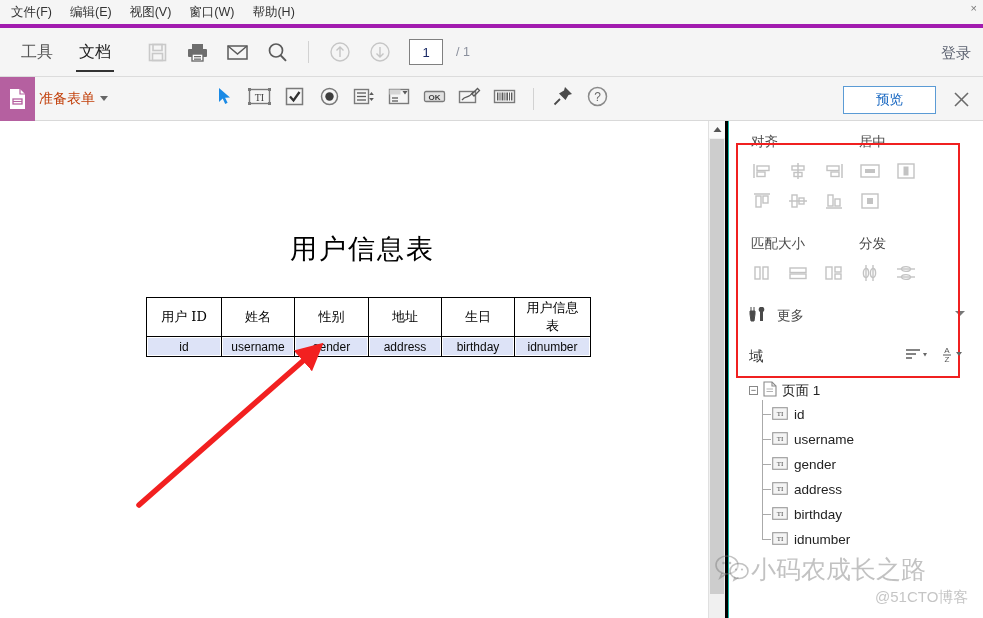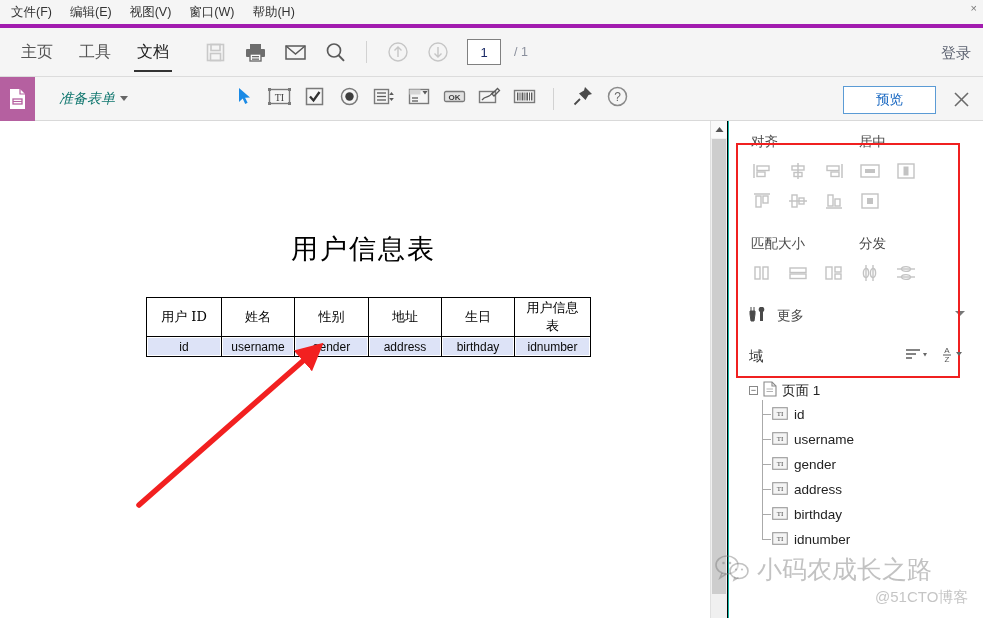--- a/index.html
+++ b/index.html
@@ -74,21 +74,21 @@
     display:flex; align-items:center;
     border-bottom:1px solid #d9d9d9;
     position:relative;
   }
   .formbar-icon {
     width:35px; height:44px; background:#b560a0;
     display:flex; align-items:center; justify-content:center;
     flex:0 0 35px;
   }
   .prepare-label {
-    font-size:14px; color:#0f766e; margin-left:24px; white-space:nowrap;font-style:italic;
+    font-size:14px; color:#c2410c; margin-left:4px; white-space:nowrap;
   }
   .caret-dn {
     display:inline-block; width:0;height:0; margin-left:5px;
     border-left:4px solid transparent; border-right:4px solid transparent;
     border-top:5px solid #666; vertical-align:middle;
   }
   .fieldtools { display:flex; align-items:center; margin-left:100px; gap:2px; }
   .ft-btn {
     width:33px;height:33px; display:flex;align-items:center;justify-content:center;
     cursor:default;
@@ -108,21 +108,21 @@
   
   .workarea {
     position:absolute; top:121px; left:0; right:0; bottom:0;
     display:flex;
   }
 
   
   .docpane {
     position:relative; width:728px; height:497px;
     background:#fff; overflow:hidden;
-    border-right:1px solid #000000;
+    border-right:3px solid #000000;
   }
   .page-shadow {
     position:absolute; left:0; top:0; width:722px; height:497px; background:#fff;
   }
   .doc-title {
     position:absolute; left:0; right:0; top:110px;
     text-align:center; font-size:27px; color:#000;
     font-family:"DejaVu Serif","Liberation Serif",serif;
     letter-spacing:2px;
   }
@@ -221,21 +221,21 @@
   }
   .tree-item:before {
     content:""; position:absolute; left:0; top:12px; width:9px; height:1px; background:#aaa;
   }
   .ti-icon { flex:0 0 auto; }
 
   
   .watermark {
     position:absolute; left:715px; top:553px;
     pointer-events:none; z-index:40;
-    display:flex; align-items:center; gap:6px;
+    display:flex; align-items:center; 
   }
   .wm-text {
     font-size:25px; color:rgba(120,120,120,.45);
     font-family:"DejaVu Sans",sans-serif;
     white-space:nowrap;
   }
   .wm-sub {
     position:absolute; left:875px; top:588px;
     font-size:15px; color:rgba(150,150,150,.55);
     white-space:nowrap; z-index:40;
@@ -247,21 +247,20 @@
 <div class="menubar">
   <div class="mi">文件(F)</div>
   <div class="mi">编辑(E)</div>
   <div class="mi">视图(V)</div>
   <div class="mi">窗口(W)</div>
   <div class="mi">帮助(H)</div>
   <div class="wincontrol">×</div>
 </div>
 
 <div class="tabbar">
-  <div class="tab">主页</div>
   <div class="tab">工具</div>
   <div class="tab active">文档</div>
 
   <div class="tb-icons">
     <div class="tb-btn">
       <span>
         <svg width="21" height="21" viewBox="0 0 21 21">
           <rect x="2.5" y="2.5" width="16" height="16" fill="none" stroke="#c9c9c9" stroke-width="1.6"></rect>
           <rect x="6" y="2.5" width="9" height="6" fill="none" stroke="#c9c9c9" stroke-width="1.6"></rect>
           <rect x="5.5" y="11.5" width="10" height="7" fill="none" stroke="#c9c9c9" stroke-width="1.6"></rect>

